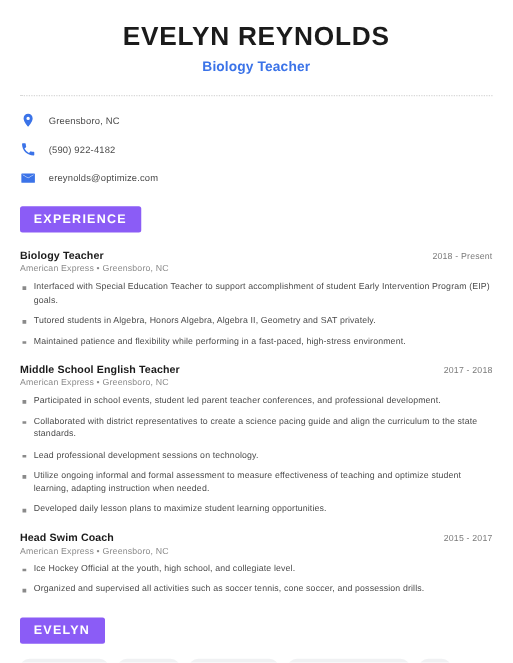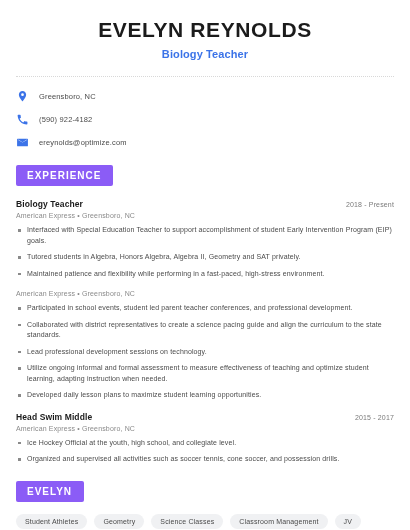--- a/index.html
+++ b/index.html
@@ -230,33 +230,37 @@
         </div>
         <div class="job-meta">American Express • Greensboro, NC</div>
         <ul class="bullets">
           <li>Interfaced with Special Education Teacher to support accomplishment of student Early Intervention Program (EIP) goals.</li>
           <li>Tutored students in Algebra, Honors Algebra, Algebra II, Geometry and SAT privately.</li>
           <li>Maintained patience and flexibility while performing in a fast-paced, high-stress environment.</li>
         </ul>
       </div>
 
       <div class="job">
+        <div class="job-head">
+          <span class="job-role">Middle School English Teacher</span>
+          <span class="job-dates">2017 - 2018</span>
+        </div>
         <div class="job-meta">American Express • Greensboro, NC</div>
         <ul class="bullets">
           <li>Participated in school events, student led parent teacher conferences, and professional development.</li>
           <li>Collaborated with district representatives to create a science pacing guide and align the curriculum to the state standards.</li>
           <li>Lead professional development sessions on technology.</li>
           <li>Utilize ongoing informal and formal assessment to measure effectiveness of teaching and optimize student learning, adapting instruction when needed.</li>
           <li>Developed daily lesson plans to maximize student learning opportunities.</li>
         </ul>
       </div>
 
       <div class="job">
         <div class="job-head">
-          <span class="job-role">Head Swim Middle</span>
+          <span class="job-role">Head Swim Coach</span>
           <span class="job-dates">2015 - 2017</span>
         </div>
         <div class="job-meta">American Express • Greensboro, NC</div>
         <ul class="bullets">
           <li>Ice Hockey Official at the youth, high school, and collegiate level.</li>
           <li>Organized and supervised all activities such as soccer tennis, cone soccer, and possession drills.</li>
         </ul>
       </div>
 
     </div>

